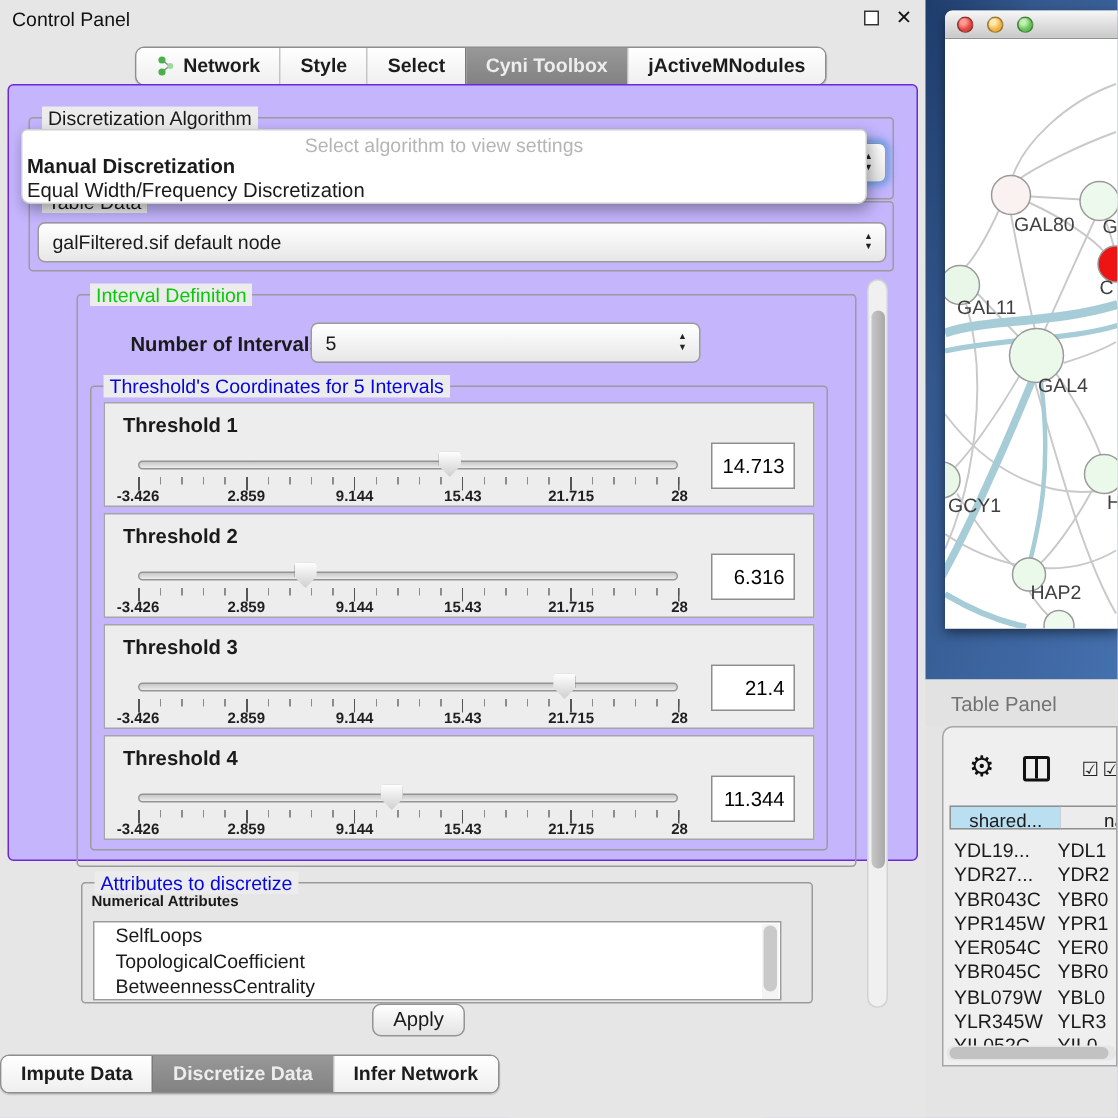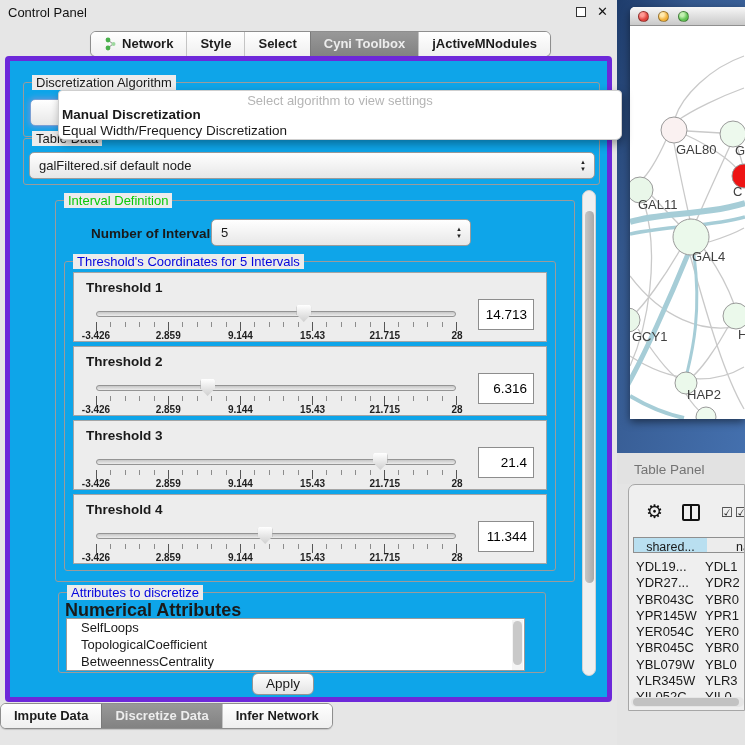--- a/index.html
+++ b/index.html
@@ -16,36 +16,36 @@
 
   .tabgroup { display:inline-flex; background:#fdfdfd; border:1px solid #8e8e8e; border-radius:6px; overflow:hidden;
     box-shadow:0 1px 1px rgba(0,0,0,.15); }
   .tabgroup .tab { padding:4px 13px 5px; font-size:13px; font-weight:bold; color:#1c1c1c; background:linear-gradient(#ffffff,#efefef);
     border-left:1px solid #c4c4c4; display:flex; align-items:center; gap:5px; white-space:nowrap; }
   .tabgroup .tab:first-child { border-left:none; }
   .tabgroup .tab.sel { background:linear-gradient(#989898,#828282); color:#ededed; border-left-color:#7a7a7a; }
   #top-tabs { position:absolute; left:0; top:31px; width:100%; display:flex; justify-content:center;padding-left:24px; }
   #bottom-tabs { position:absolute; left:0; top:703px; width:617px; display:flex; }
 
-  #cp-content { position:absolute; left:5px; top:56px; width:607px; height:646px; background:#0ea5e9;
-    border:5px solid #6d28d9; border-radius:4px; }
+  #cp-content { position:absolute; left:5px; top:56px; width:607px; height:518px; background:#c4b5fd;
+    border:1px solid #6d28d9; border-radius:4px; }
 
   .group { position:absolute; border:1px solid #9b9b9b; border-radius:3px; }
   .group-title { position:absolute; top:-8px; left:8px; background:#ececec; padding:0 4px; font-size:13px; }
   .t-green { color:#09c909; }
   .t-blue { color:#0505dd; }
 
   .combo { position:absolute; background:linear-gradient(180deg,#ffffff,#e7e7e7); border:1px solid #9b9b9b;
     border-radius:5px; font-size:13px; padding:5px 22px 0 9px; height:27px; white-space:nowrap; overflow:hidden; }
   .combo .stepper { position:absolute; right:8px; top:6px; font-size:6px; line-height:7px; color:#222; text-align:center; }
   .combo.focused { border-color:#7a9fd4; box-shadow:0 0 5px 2px rgba(95,150,220,.85); }
 
   
   #algo-popup { position:absolute; left:8px; top:29px; width:564px; height:50px; background:#ffffff;
-    border:1px solid #cfcfcf; border-radius:4px 4px 6px 6px; box-shadow:2px 4px 10px rgba(0,0,0,.35); z-index:40;margin-left:40px; }
+    border:1px solid #cfcfcf; border-radius:4px 4px 6px 6px; box-shadow:2px 4px 10px rgba(0,0,0,.35); z-index:40; }
   #popup-prompt { position:absolute; left:0; top:2px; width:100%; text-align:center; font-size:13px; color:#b5b5b5; }
   .popup-item { position:absolute; left:3px; font-size:13.5px; white-space:nowrap; }
 
   
   .vscroll { position:absolute; width:14px; background:#f0f0f0; border:1px solid #d2d2d2; border-radius:7px; }
   .vthumb { position:absolute; left:2px; width:9px; background:linear-gradient(90deg,#c6c6c6,#a9a9a9); border-radius:5px; }
 
   
   .thr-panel { position:absolute; left:8px; width:474px; height:70px; background:#ededed; border:1px solid #a5a5a5; }
   .thr-label { position:absolute; left:12px; top:7px; font-size:13.5px; font-weight:bold; }
@@ -249,21 +249,21 @@
             <span style="left:80%">21.715</span>
             <span style="left:100%">28</span>
           </div>
           <input class="valbox" value="11.344" style="">
         </div>
       </div>
     </div>
 
     <div class="group" style="left:48px; top:531px; width:488px; height:81px;">
       <span class="group-title t-blue">Attributes to discretize</span>
-      <span class="abs" style="left:6px; top:7px; font-size:18px; font-weight:bold;">Numerical Attributes</span>
+      <span class="abs" style="left:6px; top:7px; font-size:10px; font-weight:bold;">Numerical Attributes</span>
       <div id="attr-list">
         <div class="li">SelfLoops</div>
         <div class="li">TopologicalCoefficient</div>
         <div class="li">BetweennessCentrality</div>
         <div id="attr-vscroll">
             <div id="attr-vthumb"></div>
           </div>
       </div>
     </div>
 

